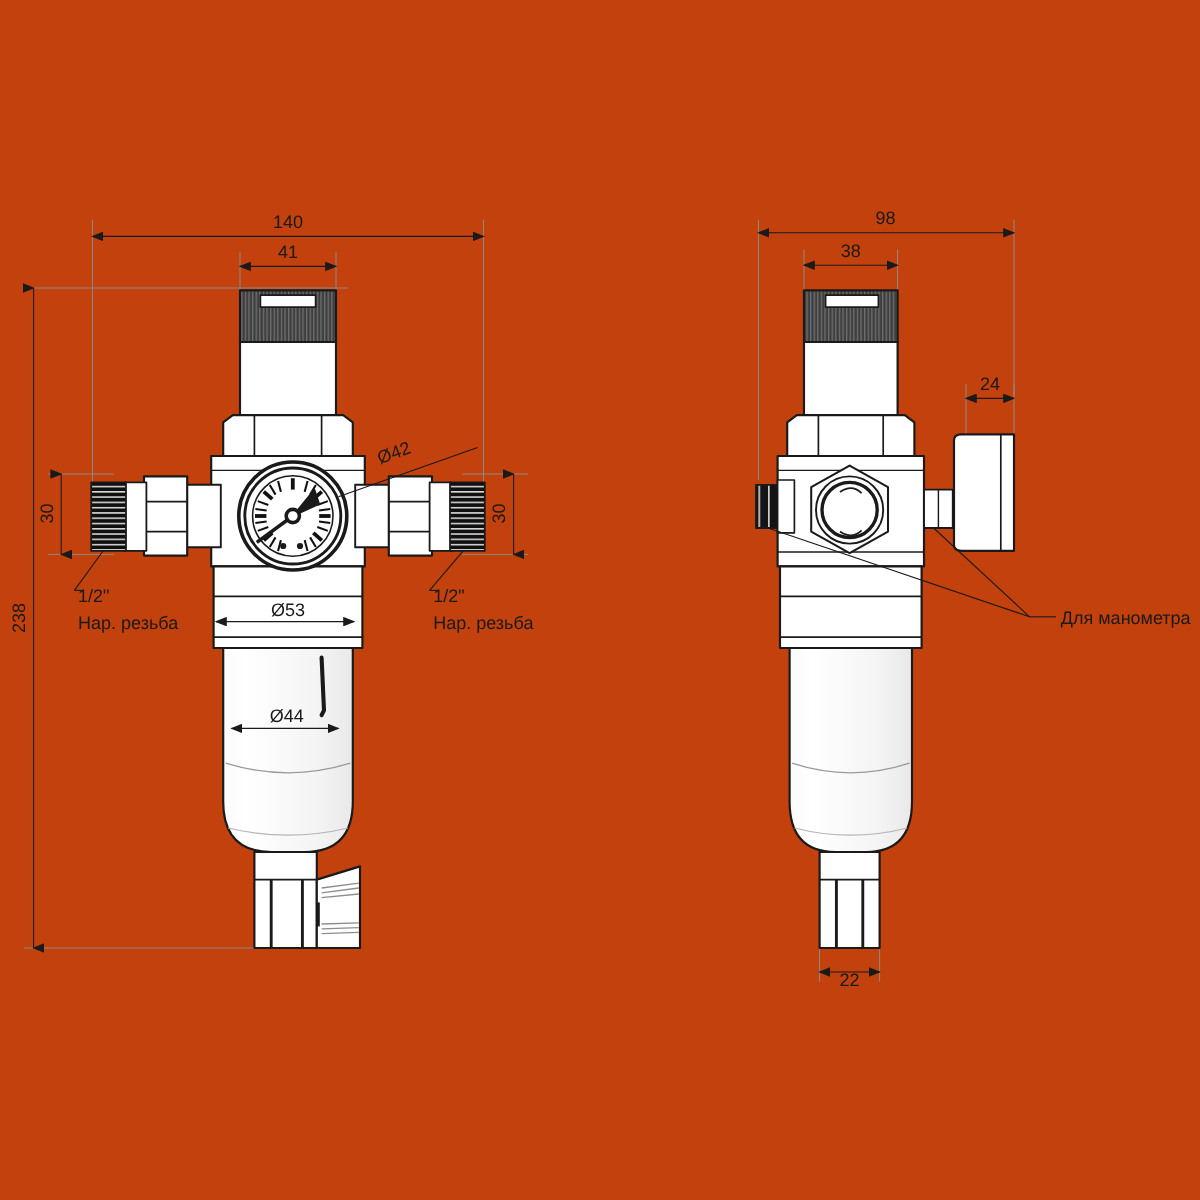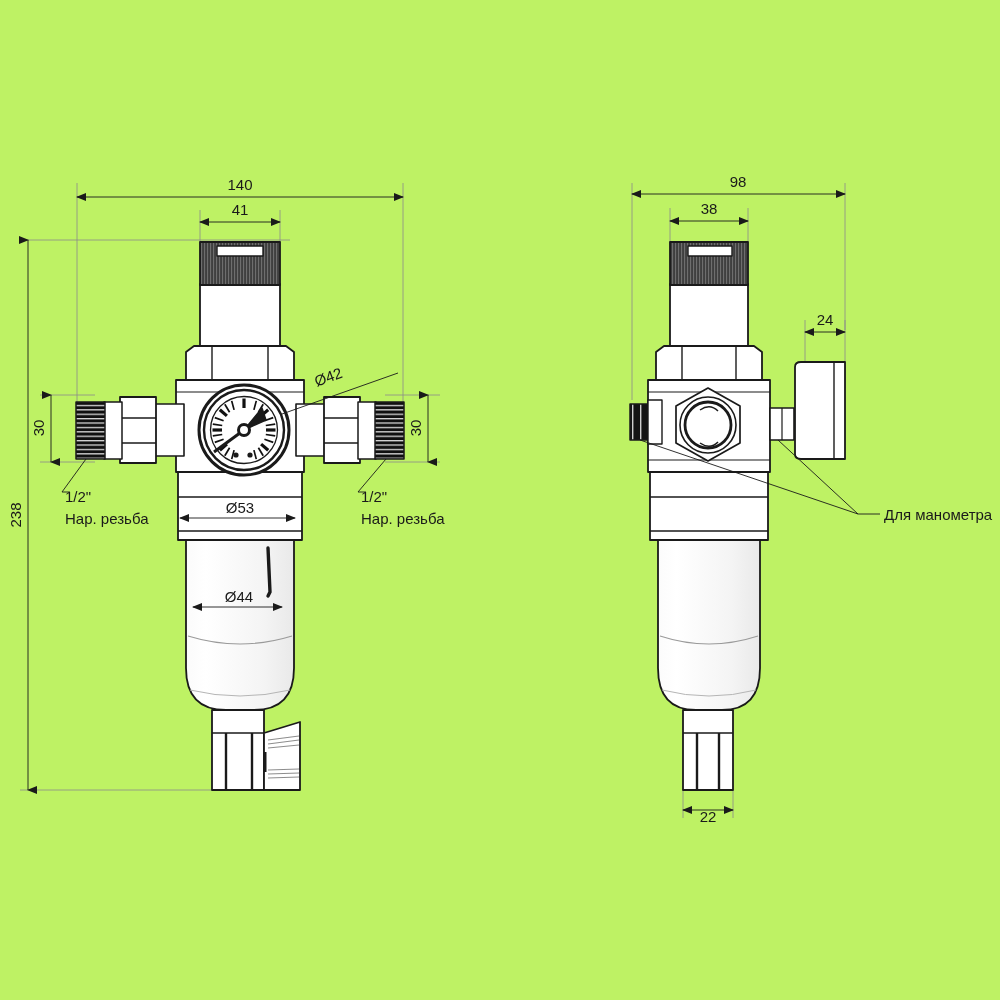--- a/index.html
+++ b/index.html
@@ -1,18 +1,18 @@
 <!DOCTYPE html>
 <html><head>
 <meta charset="utf-8">
 <style>
   html,body{margin:0;padding:0;background:#ffffff;}
   body{width:1000px;height:1000px;overflow:hidden;
        font-family:"Liberation Sans","DejaVu Sans",sans-serif;color:#1a1a1a;}
-  #sheet{position:relative;width:1000px;height:1000px;background:#bef264;}
+  #sheet{position:relative;width:1000px;height:1000px;background:#c2410c;}
   svg{display:block;}
   .dimtxt{font-family:"Liberation Sans","DejaVu Sans",sans-serif;font-size:15px;fill:#1a1a1a;}
   .notetxt{font-family:"Liberation Sans","DejaVu Sans",sans-serif;font-size:15px;fill:#1a1a1a;}
 </style>
 </head>
 <body>
 
 <div id="sheet">
 
 <svg width="1000" height="1000" viewBox="0 0 1000 1000">

